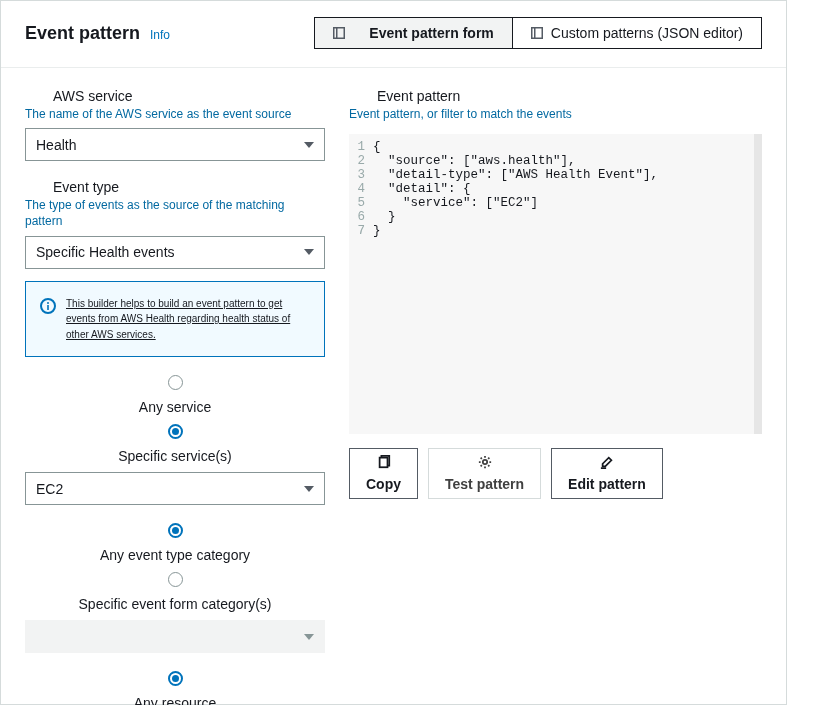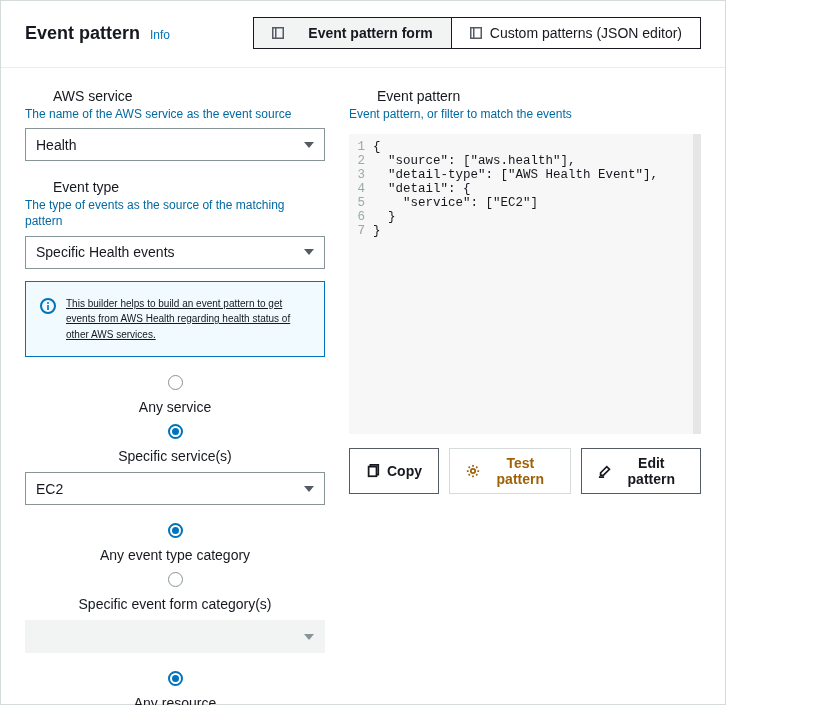--- a/index.html
+++ b/index.html
@@ -1,17 +1,17 @@
 <!DOCTYPE html>
 <html><head>
 <meta charset="utf-8">
 <style>
 * { box-sizing: border-box; margin: 0; padding: 0; }
 body { font-family: "Amazon Ember", "Helvetica Neue", Arial, sans-serif; font-size: 14px; color: #16191f; background: #fff; }
-.panel { border: 1px solid #d5dbdb; width: 726px; height: 705px; }
+.panel { border: 1px solid #d5dbdb; width: 787px; height: 705px; }
 .panel-header { display: flex; align-items: center; justify-content: space-between; padding: 16px 24px 18px 24px; border-bottom: 1px solid #eaeded; }
 .panel-title { font-size: 18px; font-weight: 700; color: #16191f; }
 .info-link { color: #0073bb; font-size: 12px; font-weight: 400; margin-left: 6px; cursor: pointer; }
 .tabs { display: flex; }
 .tab { display: flex; align-items: center; gap: 8px; padding: 7px 18px; border: 1px solid #16191f; font-size: 14px; background: #fff; cursor: pointer; color: #16191f; }
 .tab.active { background: #f2f3f3; font-weight: 700; gap: 24px; }
 .tab + .tab { border-left: none; }
 .tab-icon { width: 12px; height: 12px; display: inline-flex; }
 .tab-icon svg { width: 12px; height: 12px; stroke: #545b64; fill: none; stroke-width: 2; }
 .body { display: flex; gap: 24px; padding: 20px 24px; }
@@ -32,22 +32,22 @@
 .radio { display: flex; align-items: center; gap: 9px; cursor: pointer; flex-direction: column; }
 .radio-circle { width: 15px; height: 15px; border-radius: 50%; border: 1px solid #879596; display: flex; align-items: center; justify-content: center; }
 .radio.selected .radio-circle { border: 2px solid #0073bb; }
 .radio.selected .radio-circle::after { content: ""; width: 7px; height: 7px; border-radius: 50%; background: #0073bb; }
 .radio-label { font-size: 14px; color: #16191f; }
 .code-area { background: #f7f7f7; border-right: 8px solid #e6e6e6; height: 300px; padding: 6px 0; font-family: Consolas, Monaco, "Courier New", monospace; font-size: 12.5px; color: #16191f; margin-top: 6px; position: relative; overflow: hidden; }
 .code-line { display: flex; }
 .line-no { width: 24px; text-align: right; color: #9aa; padding-right: 8px; user-select: none; }
 .code-content { white-space: pre; }
 .btn-row { display: flex; gap: 10px; margin-top: 14px; }
-.btn { display: flex; align-items: center; gap: 7px; padding: 6px 16px; border: 1px solid #545b64; background: #fff; font-size: 14px; color: #16191f; cursor: pointer; font-weight: 700; }
-.btn.disabled { color: #a16207; border-color: #d5dbdb; cursor: default; }
+.btn { display: flex; align-items: center; gap: 7px; padding: 6px 16px; border: 1px solid #545b64; background: #fff; font-size: 14px; color: #16191f; cursor: pointer; font-weight: 700; flex-direction: column; }
+.btn.disabled { color: #404040; border-color: #d5dbdb; cursor: default; }
 .btn-icon { width: 14px; height: 14px; display: inline-flex; }
 .btn-icon svg { width: 14px; height: 14px; stroke: currentColor; fill: none; stroke-width: 2; }
 </style>
 </head>
 <body>
 
 <div class="panel">
   <div class="panel-header">
     <div>
       <span class="panel-title">Event pattern</span>

